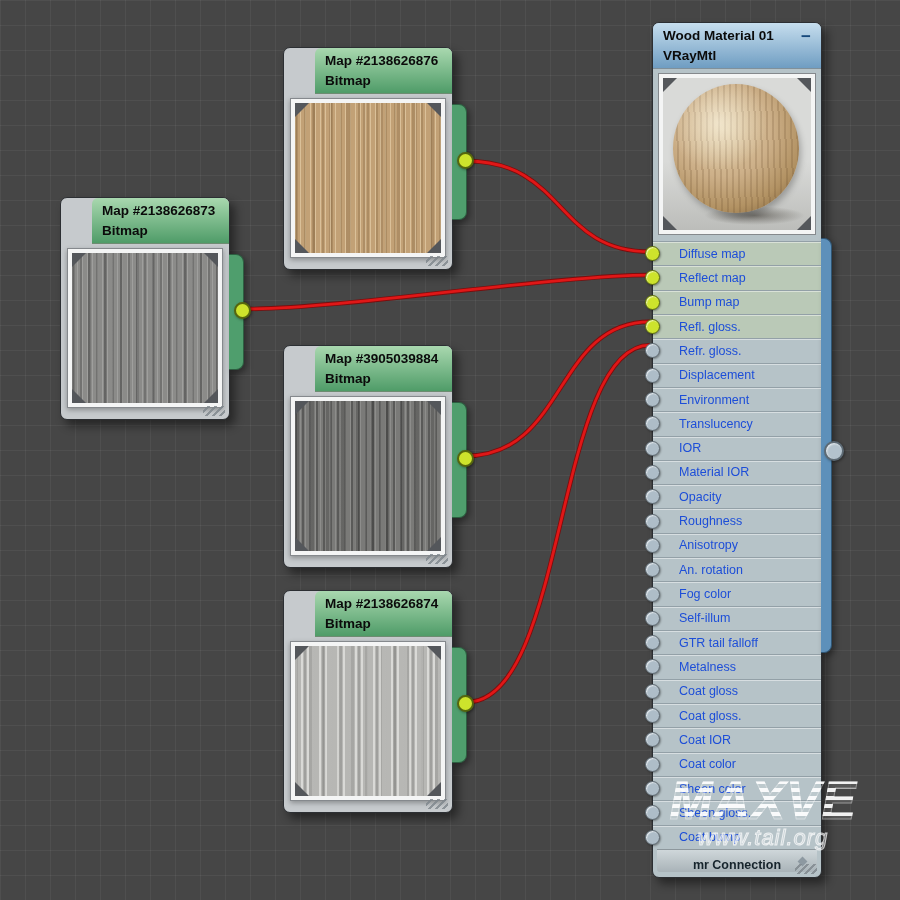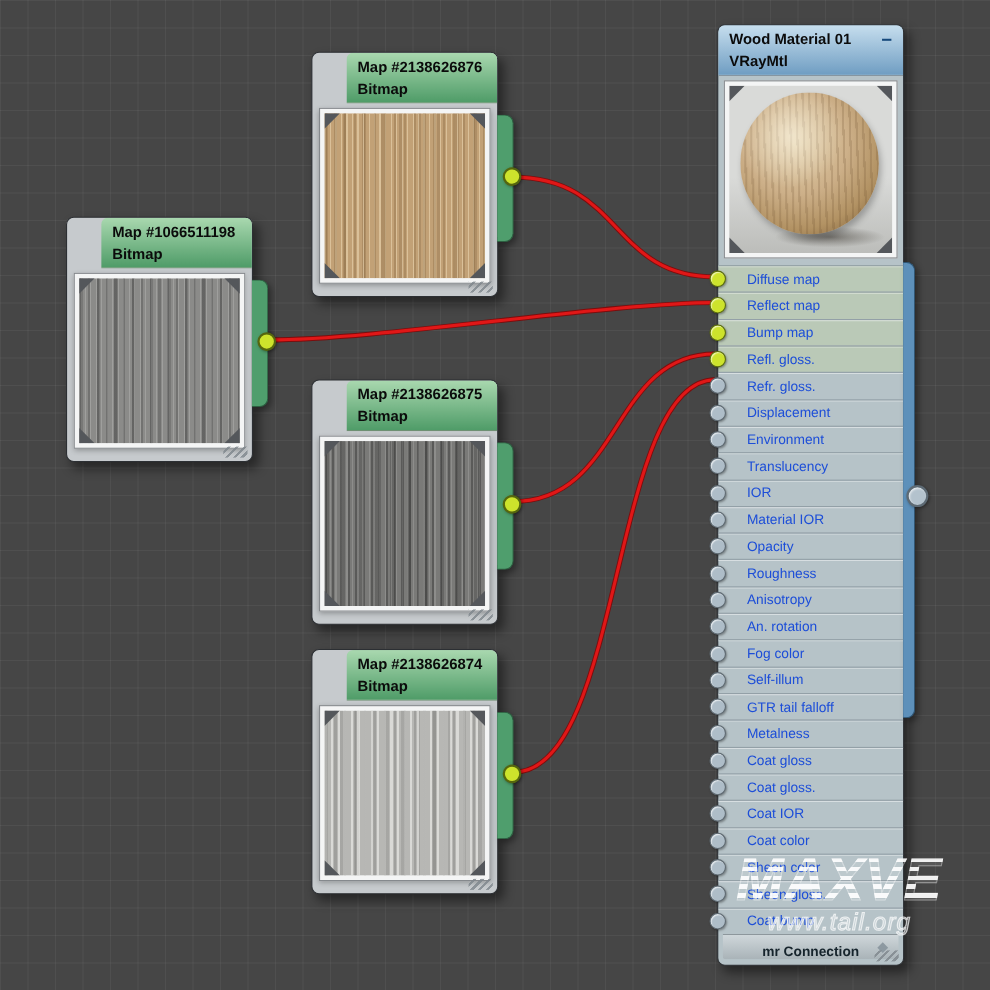--- a/index.html
+++ b/index.html
@@ -185,40 +185,40 @@
         <i class="corner c-br"></i>
       </div>
     </div>
     <div class="grip"></div>
   </div>
 
   <div class="node map-node pos-n1">
     <div class="node-flap"></div>
     <div class="out-dot"></div>
     <div class="node-header green-h">
-      <div class="node-title">Map #1066511198</div>
+      <div class="node-title">Map #2138626873</div>
       <div class="node-subtitle">Bitmap</div>
     </div>
     <div class="preview">
       <div class="preview-inner">
         <div class="tex tex-gray-wood"></div>
         <i class="corner c-tl"></i>
         <i class="corner c-tr"></i>
         <i class="corner c-bl"></i>
         <i class="corner c-br"></i>
       </div>
     </div>
     <div class="grip"></div>
   </div>
 
   <div class="node map-node pos-n2">
     <div class="node-flap"></div>
     <div class="out-dot"></div>
     <div class="node-header green-h">
-      <div class="node-title">Map #2138626875</div>
+      <div class="node-title">Map #3905039884</div>
       <div class="node-subtitle">Bitmap</div>
     </div>
     <div class="preview">
       <div class="preview-inner">
         <div class="tex tex-dark-gray-wood"></div>
         <i class="corner c-tl"></i>
         <i class="corner c-tr"></i>
         <i class="corner c-bl"></i>
         <i class="corner c-br"></i>
       </div>

